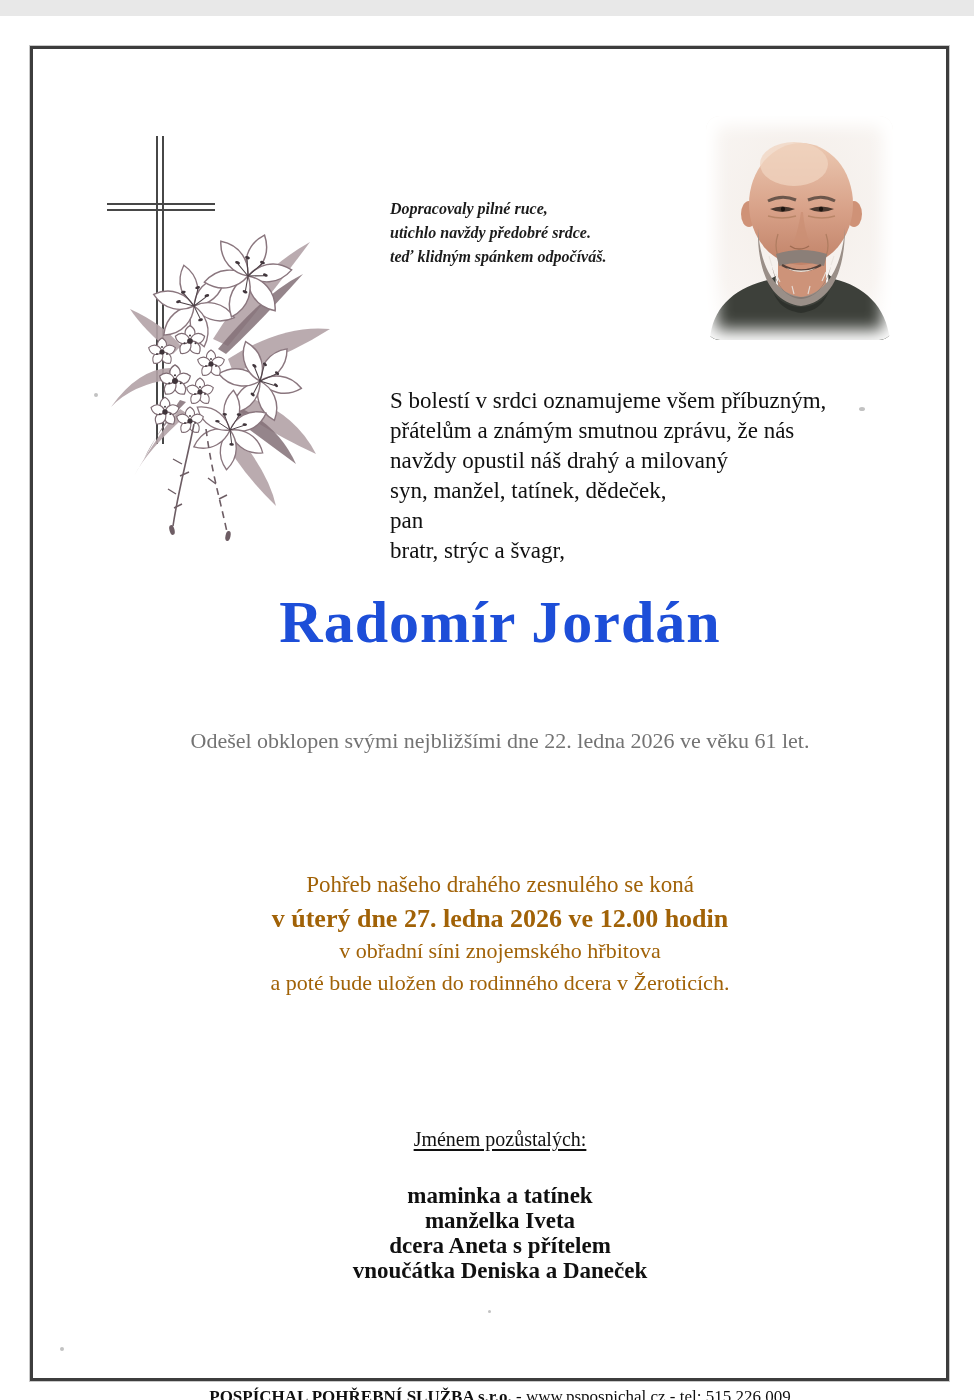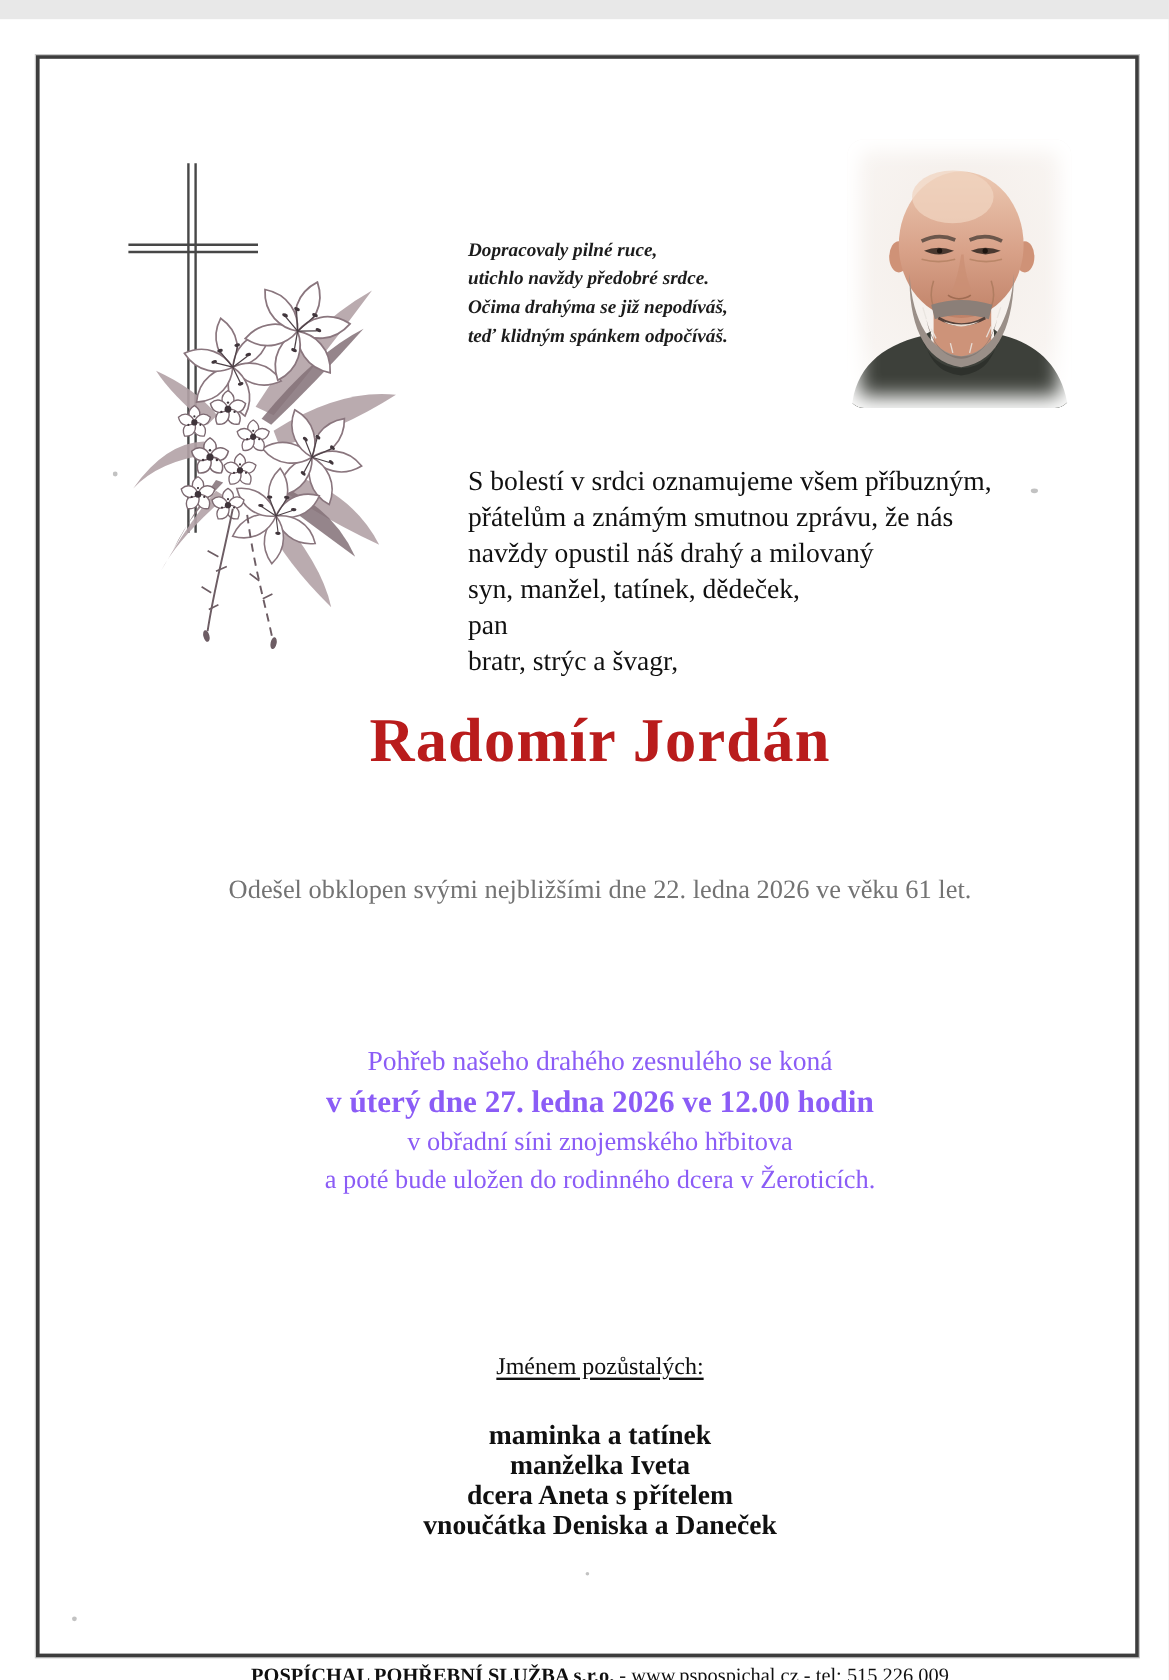--- a/index.html
+++ b/index.html
@@ -16,26 +16,26 @@
   .centered{left:40px;width:920px;text-align:center;}
   .poem{
     left:390px;top:181px;width:330px;
     font-size:16px;line-height:24px;font-weight:bold;font-style:italic;color:#1c1c1c;
   }
   .announcement{
     left:390px;top:370px;width:480px;
     font-size:23px;line-height:30px;color:#101010;
   }
   .name{
-    top:572px;font-size:52px;font-weight:bold;letter-spacing:1px;color:#b91c1c;
+    top:572px;font-size:60px;font-weight:bold;letter-spacing:1px;color:#1d4ed8;
   }
   .death-info{
     top:712px;font-size:22px;color:#737373;
   }
-  .funeral{top:852px;color:#8b5cf6;}
+  .funeral{top:852px;color:#a16207;}
   .funeral-l1{font-size:23px;line-height:34px;}
   .funeral-l2{font-size:26px;line-height:33px;font-weight:bold;}
   .funeral-l3{font-size:22px;line-height:32px;}
   .funeral-l4{font-size:22px;line-height:32px;}
   .mourners-heading{
     top:1112px;font-size:20px;color:#101010;
     text-decoration:underline;text-underline-offset:3px;
   }
   .mourners{top:1167px;font-size:23px;line-height:25px;font-weight:bold;color:#101010;}
   .footer{top:1371px;font-size:17px;color:#101010;}
@@ -199,21 +199,20 @@
 
       <g stroke="#e9e4df" stroke-width="1.1" opacity="0.9">
         <path d="M63,140 l3,10 M70,158 l4,8 M86,170 l2,8 M104,170 l-2,8 M120,156 l-4,9 M128,140 l-3,9"></path>
       </g>
     </svg>
   </div>
 
   <div class="abs poem">
     <div>Dopracovaly pilné ruce,</div>
     <div>utichlo navždy předobré srdce.</div>
-    <div>Očima drahýma se již nepodíváš,</div>
     <div>teď klidným spánkem odpočíváš.</div>
   </div>
 
   <div class="abs announcement">
     <div>S bolestí v srdci oznamujeme všem příbuzným,</div>
     <div>přátelům a známým smutnou zprávu, že nás</div>
     <div>navždy opustil náš drahý a milovaný</div>
     <div>syn, manžel, tatínek, dědeček,</div>
     <div>pan</div>
     <div>bratr, strýc a švagr,</div>

